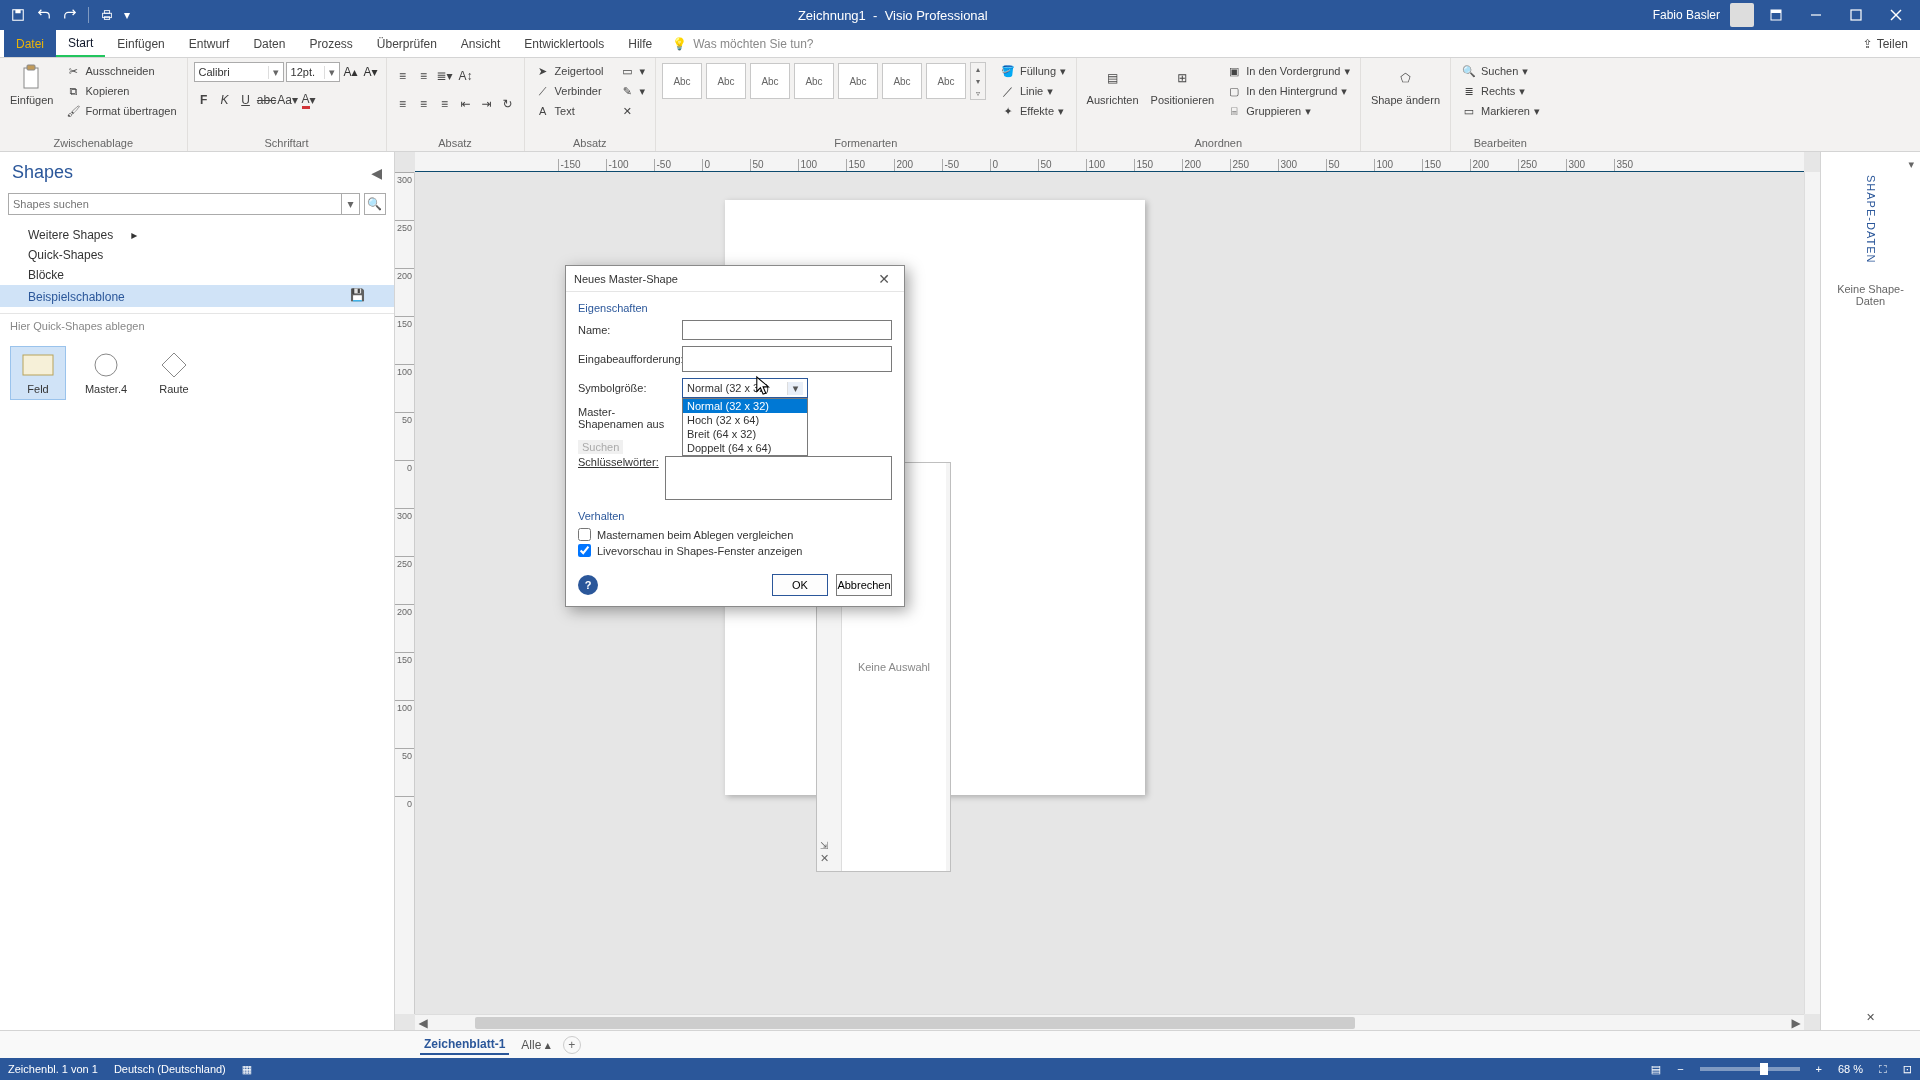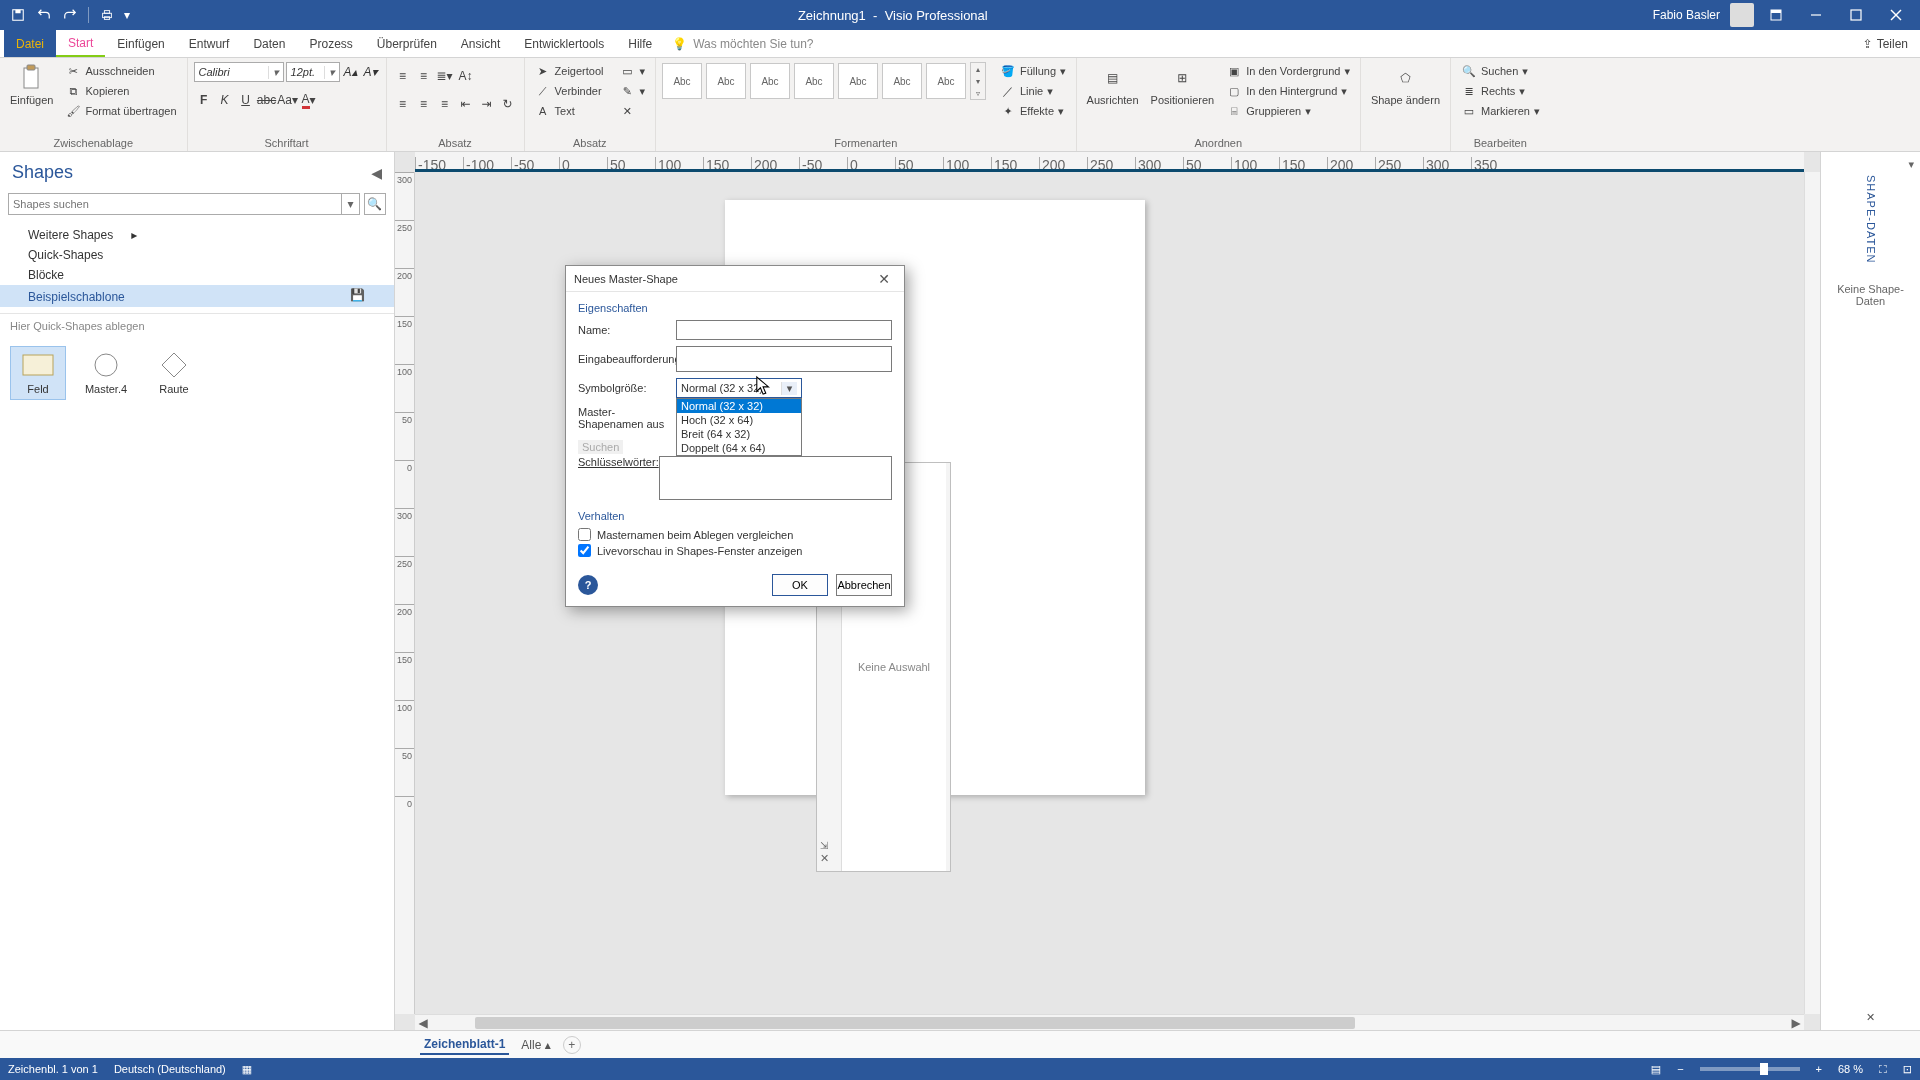--- a/index.html
+++ b/index.html
@@ -12,21 +12,21 @@
 .titlebar .title { flex: 1; text-align: center; font-size: 13px; }
 .titlebar .right { display: flex; align-items: center; gap: 4px; }
 .titlebar .user { font-size: 12px; margin-right: 6px; }
 .titlebar .avatar { width: 24px; height: 24px; background: #ddd; border-radius: 2px; }
 .titlebar .win-btn { width: 36px; height: 30px; display: flex; align-items: center; justify-content: center; cursor: pointer; }
 
 
 .ribbon-tabs { height: 28px; background: #fff; border-bottom: 1px solid #d4d4d4; display: flex; align-items: stretch; padding-left: 4px; }
 .ribbon-tabs .tab { padding: 0 12px; display: flex; align-items: center; font-size: 12px; color: #444; cursor: pointer; }
 .ribbon-tabs .tab.file { background: #2b579a; color: #eab308; }
-.ribbon-tabs .tab.active { color: #ec4899; border-bottom: 2px solid #84cc16; }
+.ribbon-tabs .tab.active { color: #0f172a; border-bottom: 2px solid #22c55e; }
 .ribbon-tabs .tell { display: flex; align-items: center; color: #888; gap: 6px; margin-left: 8px; }
 .ribbon-tabs .spacer { flex: 1; }
 .ribbon-tabs .share { color: #444; padding: 0 12px; display: flex; align-items: center; gap: 4px; }
 
 
 .ribbon { height: 94px; background: #f3f2f1; border-bottom: 1px solid #d4d4d4; display: flex; align-items: stretch; }
 .ribbon-group { border-right: 1px solid #e1dfdd; padding: 4px 6px 0 6px; display: flex; flex-direction: column; }
 .ribbon-group .body { flex: 1; display: flex; align-items: flex-start; gap: 4px; }
 .ribbon-group .label { text-align: center; font-size: 11px; color: #666; padding: 2px 0; }
 .rbtn { display: flex; flex-direction: column; align-items: center; padding: 2px 4px; cursor: pointer; color:#444; }
@@ -68,21 +68,21 @@
 .stencil-item.active .pin { margin-left:auto; width:16px;height:16px; }
 .quick-area { border-top:1px solid #e5e5e5; padding: 6px 10px; color:#888; font-size:11px; }
 .shape-grid { display:flex; gap:12px; padding: 8px 10px; }
 .shape-cell { width:56px; display:flex; flex-direction:column; align-items:center; gap:4px; padding:4px; cursor:pointer; border:1px solid transparent; }
 .shape-cell.sel { background:#d0e3f7; border:1px solid #9ac3ec; }
 .shape-cell .glyph { width:36px; height:28px; display:flex;align-items:center;justify-content:center; }
 .shape-cell .name { font-size:11px; color:#333; }
 
 
 .canvas-area { flex:1; background:#e6e6e6; position:relative; overflow:hidden; }
-.ruler-h { position:absolute; top:0; left:20px; right:16px; height:20px; background:#f4f4f4; border-bottom:3px solid #0c4a6e; display:flex; align-items:flex-end; font-size:14px; color:#666; overflow:hidden; }
+.ruler-h { position:absolute; top:0; left:20px; right:16px; height:20px; background:#f4f4f4; border-bottom:1px solid #0c4a6e; display:flex; align-items:flex-end; font-size:10px; color:#666; overflow:hidden;justify-content:center; }
 .ruler-h span { display:inline-block; width:48px; border-left:1px solid #aaa; padding-left:2px; height:12px; flex-shrink:0;}
 .ruler-v { position:absolute; top:20px; left:0; bottom:16px; width:20px; background:#f4f4f4; border-right:1px solid #ccc; display:flex; flex-direction:column; font-size:9px; color:#666; overflow:hidden;}
 .ruler-v span { display:block; height:48px; border-top:1px solid #aaa; padding-top:2px; writing-mode:horizontal-tb; text-align:right; padding-right:2px; flex-shrink:0;}
 .canvas-scroll { position:absolute; top:20px; left:20px; right:16px; bottom:16px; background:#e6e6e6; overflow:hidden; }
 .page { position:absolute; top:28px; left:310px; width:420px; height:595px; background:#fff; box-shadow: 2px 2px 6px rgba(0,0,0,.25); }
 .vscroll { position:absolute; right:0; top:20px; bottom:16px; width:16px; background:#f4f4f4; border-left:1px solid #ddd; }
 .hscroll { position:absolute; left:20px; right:16px; bottom:0; height:16px; background:#f4f4f4; border-top:1px solid #ddd; }
 .hscroll .thumb { position:absolute; left:60px; top:2px; height:12px; width:880px; background:#cdcdcd; border-radius:2px; }
 .hscroll .arr { position:absolute; top:0; width:16px; height:16px; display:flex;align-items:center;justify-content:center; color:#666; }
 
@@ -103,21 +103,21 @@
 .statusbar { height:22px; background:#2b579a; color:#fff; display:flex; align-items:center; padding:0 8px; font-size:11px; gap:16px; }
 .statusbar .spacer { flex:1; }
 .statusbar .zoom-slider { width:100px; height:4px; background:rgba(255,255,255,.4); position:relative; }
 .statusbar .zoom-slider .knob { position:absolute; left:60%; top:-4px; width:8px;height:12px;background:#fff; }
 .dialog { position:absolute; left:565px; top:265px; width:340px; background:#fff; border:1px solid #8a8a8a; box-shadow:4px 4px 14px rgba(0,0,0,.35); z-index:101; font-size:11px; }
 .dialog-titlebar { height:26px; background:#fff; border-bottom:1px solid #e5e5e5; display:flex; align-items:center; padding:0 8px; }
 .dialog-titlebar .dt { flex:1; color:#333; }
 .dialog-titlebar .close { width:24px;height:24px;display:flex;align-items:center;justify-content:center; cursor:pointer; font-size:14px; color:#555; }
 .dialog-body { padding: 8px 12px 10px 12px; }
 .section-head { color:#2b579a; font-size:11px; margin:2px 0 6px 0; }
-.field-row { display:flex; align-items:center; margin-bottom:6px; }
+.field-row { display:flex; align-items:center; margin-bottom:6px;gap:6px; }
 .field-row .lbl { width:98px; color:#333; }
 .field-row .inp { flex:1; height:20px; border:1px solid #7a7a7a; padding:0 4px; }
 .field-row .inp.tall { height:26px; }
 .combo { position:relative; width:126px; }
 .combo .cbox { height:20px; border:1px solid #2b579a; display:flex; align-items:center; padding:0 4px; background:#fff; }
 .combo .cbox .arr { margin-left:auto; width:16px; text-align:center; border-left:1px solid #ddd; color:#555; background:#e9eff8;}
 .combo .list { position:absolute; top:20px; left:0; right:0; border:1px solid #7a7a7a; background:#fff; z-index:200; }
 .combo .list .opt { padding:1px 4px; cursor:pointer; }
 .combo .list .opt.sel { background:#0078d4; color:#fff; }
 .keywords { width:100%; height:44px; border:1px solid #7a7a7a; resize:none; }
@@ -244,21 +244,21 @@
             <span class="sico">🖌</span>
             <span>Format übertragen</span>
           </div>
       </div>
     </div>
     <div class="label">Zwischenablage</div>
   </div>
 
   <div class="ribbon-group">
     <div class="body" style="flex-direction:column;align-items:flex-start;">
-      <div style="display:flex;gap:2px;font-style:italic;">
+      <div style="display:flex;gap:2px;">
         <div class="font-combo font-name">
             <span>Calibri</span>
             <span class="dd">▾</span>
           </div>
         <div class="font-combo font-size">
             <span>12pt.</span>
             <span class="dd">▾</span>
           </div>
         <div class="ib" style="width:18px;display:flex;align-items:center;justify-content:center;">A▴</div>
         <div class="ib" style="width:18px;display:flex;align-items:center;justify-content:center;">A▾</div>

